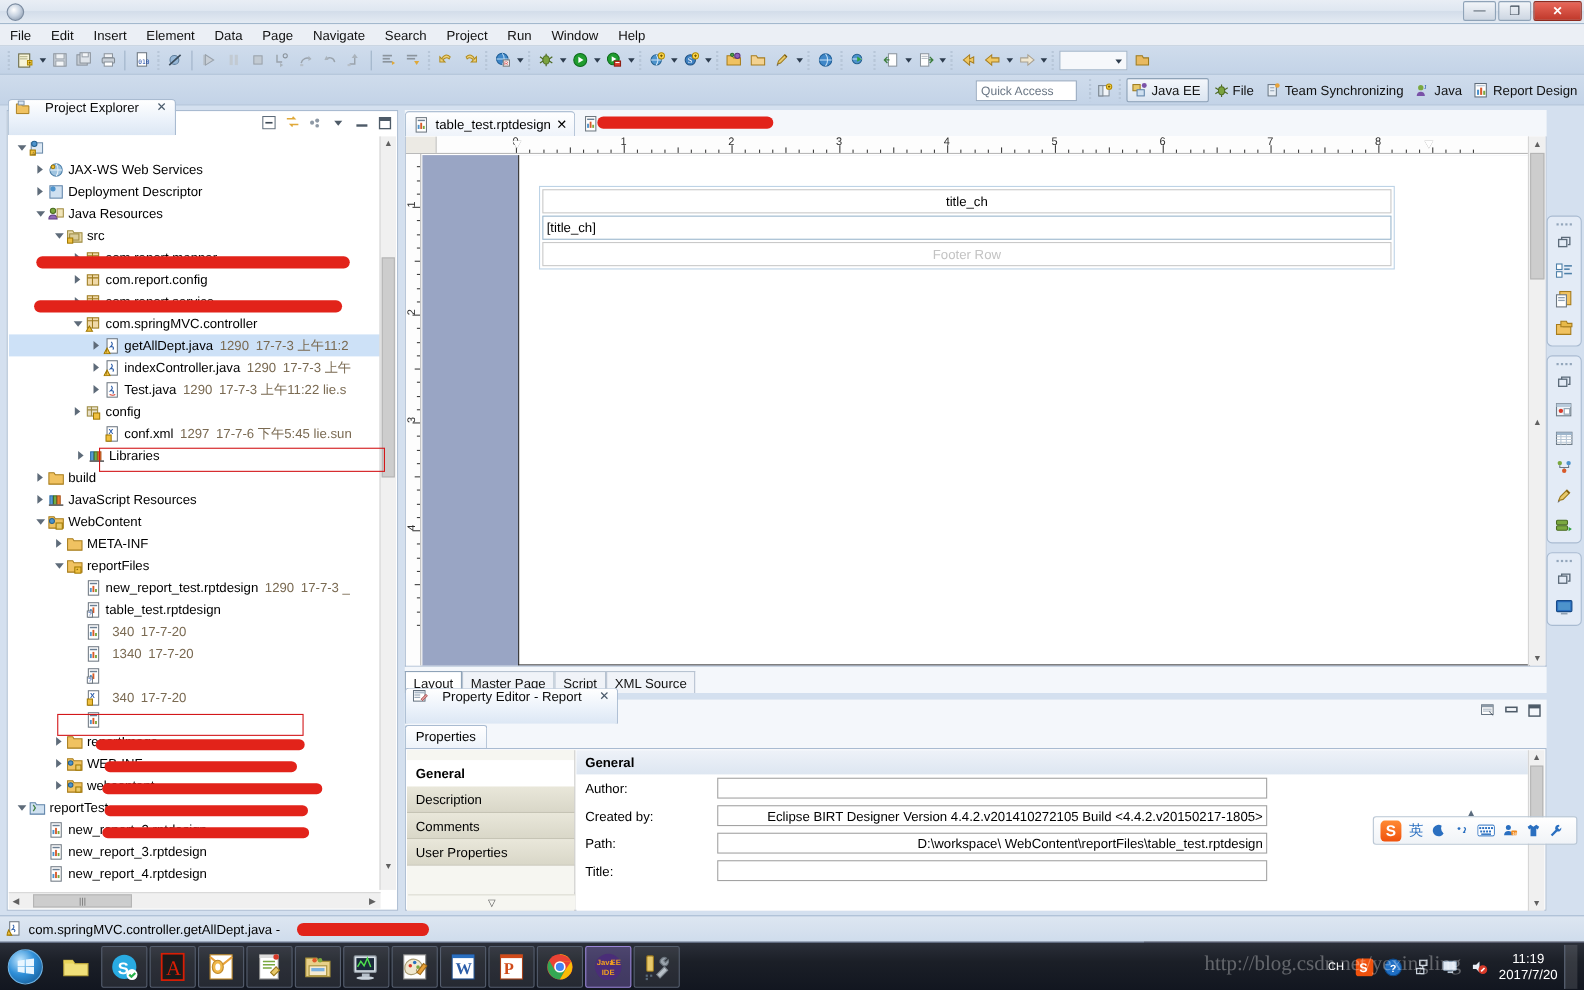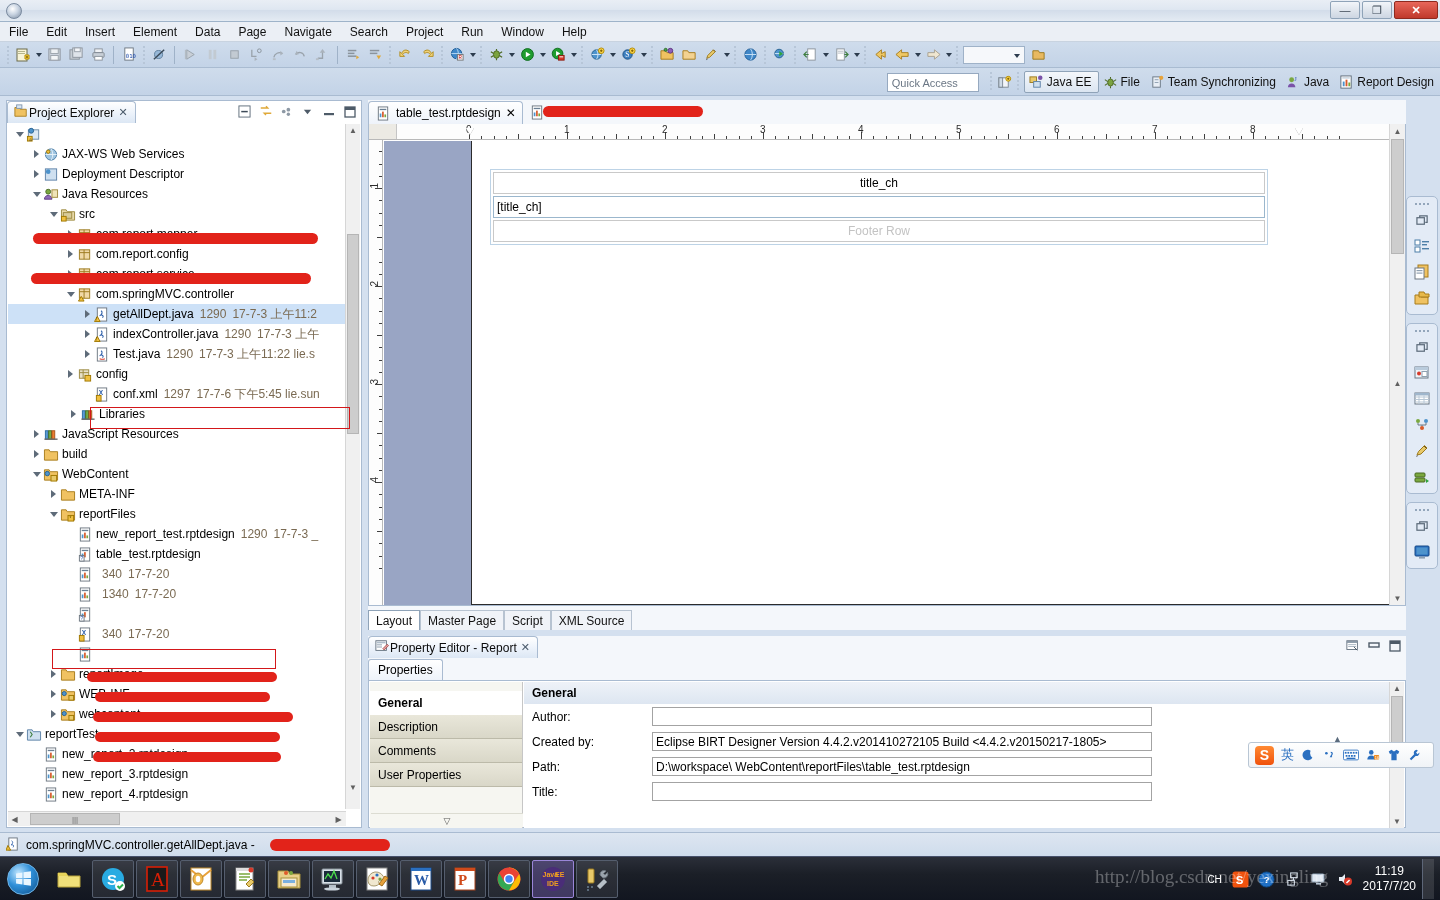--- a/index.html
+++ b/index.html
@@ -105,21 +105,21 @@
   
   .workbench { position:absolute; left:0; top:96px; width:1440px; height:736px; background:#d4e0ef; }
 
   
   .view { position:absolute; background:#f4f7fb; }
   .view-tabrow {
     height:22px; display:flex; align-items:flex-end; position:relative;
     background:linear-gradient(to bottom,#dbe5f1,#cfdcec);
   }
   .view-tab {
-    display:flex; align-items:center; gap:1px; height:22px; padding:0 7px 0 6px;
+    display:flex; gap:13px; height:33px; padding:0 7px 0 6px;
     background:linear-gradient(to bottom,#ffffff 0%,#eaf1fa 60%,#dce7f4 100%);
     border:1px solid #a9bbd1; border-bottom:none;
     border-radius:4px 4px 0 0; font-size:12px; color:#0b0b0b; white-space:nowrap;
   }
   .view-tab .xmark { font-size:11px; color:#4b5b6b; margin-left:3px; }
   .view-tools { position:absolute; right:4px; top:3px; display:flex; align-items:center; gap:6px; }
   .vtool { width:15px; height:15px; display:flex; align-items:center; justify-content:center; }
 
   
   #project-explorer { left:6px; top:4px; width:356px; height:728px;
@@ -205,21 +205,21 @@
   .pe-cat.blank { background:#f6f6f1; border-bottom:none; }
   .pe-scrollup { height:9px; background:#f6f6f1; }
   .pe-arrowdown { position:absolute; left:1px; bottom:1px; width:152px; height:14px;
      background:#f6f6f1; display:flex; align-items:center; justify-content:center; font-size:9px; color:#555; border-top:1px solid #dcdcd2;}
   .pe-right { position:absolute; left:155px; top:1px; width:865px; height:146px; background:#fff; }
   .pe-head { height:22px; background:linear-gradient(to bottom,#eef2f8,#dde6f1);
      display:flex; align-items:center; padding-left:8px; font-weight:bold; font-size:12px; }
   .pe-field { display:flex; align-items:center; height:25px; padding-left:8px; }
   .pe-field label { width:120px; font-size:12px; }
   .pe-field .pin { width:500px; height:19px; border:1px solid #a3a3a3; background:#fff;
-     font-size:12px; padding:1px 3px; line-height:17px; white-space:nowrap; overflow:hidden; }
+     font-size:12px; padding:1px 3px; line-height:17px; white-space:nowrap; overflow:hidden;text-align:right; }
   .pe-vscroll { position:absolute; right:1px; top:1px; width:15px; height:146px; background:#f0f0f0; border-left:1px solid #d6d6d6; }
   .pe-vscroll .arrow { position:absolute; left:1px; width:12px; height:13px; display:flex; align-items:center; justify-content:center; font-size:8px; color:#606060; }
   .pe-vscroll .thumb { position:absolute; left:1px; width:12px; background:#cdcdcd; border:1px solid #b5b5b5; }
 
   
   .palette-strip { position:absolute; right:0; top:100px; width:34px; }
   .pgroup { width:32px; margin-bottom:8px; background:#e3ebf6;
      border:1px solid #a9bbd1; border-radius:5px; padding:3px 0; }
   .pgrip { height:7px; display:flex; align-items:center; justify-content:center; gap:2px; }
   .pgrip i { width:2px; height:2px; background:#93a6bb; display:block; }
@@ -844,36 +844,36 @@
                 <rect x="9" y="4" width="3" height="9" fill="#ed7d31" stroke="#a8541a"></rect>
                 <path d="M1 13h14" stroke="#6b6b6b" stroke-width="1.5"></path>
               </svg>
             </span>
             <span class="tlabel">Libraries</span>
           </div>
           <div class="trow" style="padding-left: 23px;">
             <span class="twist closed"></span>
             <span class="ticon">
               <svg width="16" height="15" viewBox="0 0 16 16">
+                <path d="M1 3h5l1.2 2H15v9H1z" fill="#f0c261" stroke="#a77c1c"></path>
+              </svg>
+            </span>
+            <span class="tlabel">build</span>
+          </div>
+          <div class="trow" style="padding-left: 23px;">
+            <span class="twist closed"></span>
+            <span class="ticon">
+              <svg width="16" height="15" viewBox="0 0 16 16">
                 <rect x="2" y="4" width="3" height="9" fill="#5b9bd5" stroke="#2b6ca3"></rect>
                 <rect x="5.5" y="4" width="3" height="9" fill="#70ad47" stroke="#3f6b26"></rect>
                 <rect x="9" y="4" width="3" height="9" fill="#ed7d31" stroke="#a8541a"></rect>
                 <path d="M1 13h14" stroke="#6b6b6b" stroke-width="1.5"></path>
               </svg>
             </span>
             <span class="tlabel">JavaScript Resources</span>
-          </div>
-          <div class="trow" style="padding-left: 23px;">
-            <span class="twist closed"></span>
-            <span class="ticon">
-              <svg width="16" height="15" viewBox="0 0 16 16">
-                <path d="M1 3h5l1.2 2H15v9H1z" fill="#f0c261" stroke="#a77c1c"></path>
-              </svg>
-            </span>
-            <span class="tlabel">build</span>
           </div>
           <div class="trow" style="padding-left: 23px;">
             <span class="twist open"></span>
             <span class="ticon">
               <svg width="16" height="15" viewBox="0 0 16 16">
                 <path d="M1 3h5l1.2 2H15v9H1z" fill="#f0c261" stroke="#a77c1c"></path>
                 <circle cx="4" cy="7" r="2.4" fill="#4d93cc" stroke="#24608f"></circle>
                 <rect x="8" y="9" width="6" height="6" fill="#e8c96a" stroke="#a07800"></rect>
               </svg>
             </span>

